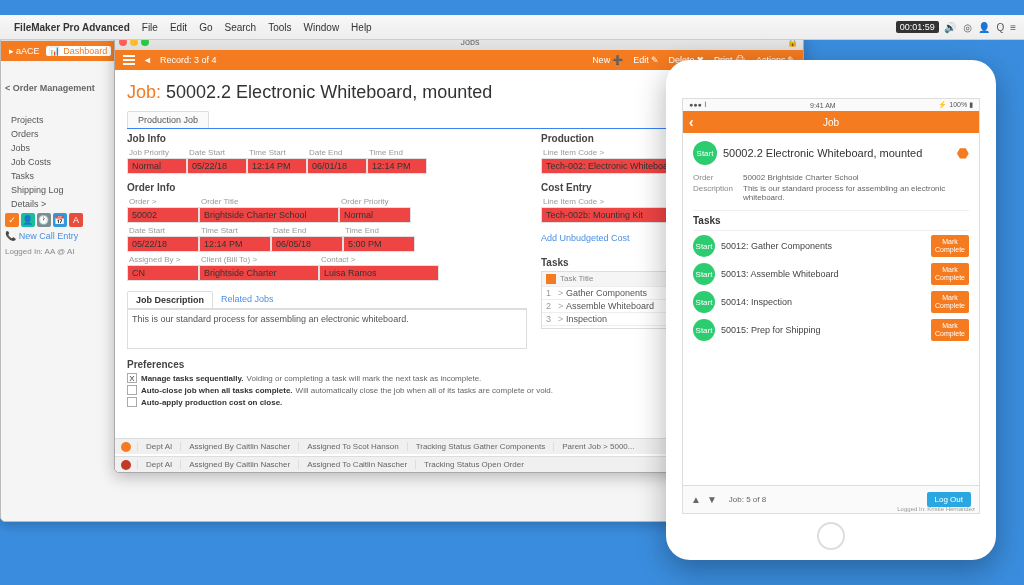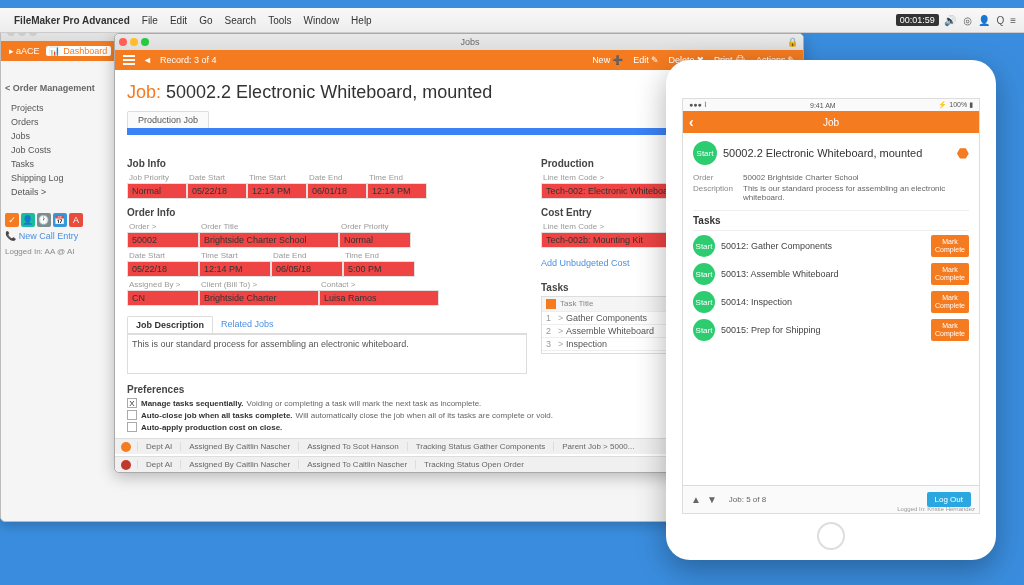--- a/index.html
+++ b/index.html
@@ -1,33 +1,33 @@
 <!DOCTYPE html>
 <html><head>
 <meta charset="utf-8">
 <style>
 *{margin:0;padding:0;box-sizing:border-box;font-family:-apple-system,Helvetica,Arial,sans-serif}
 body{width:1024px;height:585px;background:#3a8dde;overflow:hidden;position:relative}
-.menubar{position:absolute;top:8px;left:0;right:0;height:18px;background:linear-gradient(#f8f8f8,#ededed);display:flex;align-items:center;padding:12px 8px;font-size:10px;color:#333;border-bottom:1px solid #ccc;z-index:100}
+.menubar{position:absolute;top:15px;left:0;right:0;height:18px;background:linear-gradient(#f8f8f8,#ededed);display:flex;align-items:center;padding:12px 8px;font-size:10px;color:#333;border-bottom:1px solid #ccc;z-index:100}
 .menubar .apple{font-size:11px;margin-right:6px}
 .menubar .mi{margin-right:12px}
 .menubar .mi.b{font-weight:600}
 .menubar .right{margin-left:auto;display:flex;align-items:center;gap:6px}
 .menubar .right .ic{font-size:10px;color:#555}
 .menubar .clock{background:#333;color:#fff;padding:1px 4px;border-radius:2px;font-size:9px}
 .bg-win{position:absolute;top:22px;left:0;width:700px;height:500px;background:#f5f5f5;border:1px solid #bbb;border-radius:5px;box-shadow:0 4px 12px rgba(0,0,0,.2)}
 .bg-win .wtop{height:18px;background:linear-gradient(#e9e9e9,#ddd);border-radius:5px 5px 0 0;display:flex;align-items:center;padding:0 6px;font-size:9px;color:#666}
 .bg-win .wtop .tl{width:8px;height:8px;border-radius:50%;background:#ccc;margin-right:3px}
 .bg-win .wtop .title{margin:0 auto}
 .bg-win .wtop .lock{color:#8a8}
 .orange-bar{height:20px;background:#f47b20;display:flex;align-items:center;padding:0 8px;font-size:9px;color:#fff}
 .orange-bar .badge{background:#fff;color:#f47b20;padding:0 4px;border-radius:2px;margin-right:4px}
 .orange-bar .badge2{background:#ffb74d;color:#fff;padding:1px 4px;border-radius:8px;margin-left:4px}
 .sidebar{position:absolute;top:60px;left:4px;width:100px;font-size:9px}
-.sidebar .hd{color:#666;font-weight:600;margin-bottom:8px}
+.sidebar .hd{color:#666;font-weight:600;margin-bottom:20px}
 .sidebar .it{color:#555;padding:2px 0 2px 6px}
 .sidebar .bottom{position:absolute;top:130px;left:0;width:100px}
 .sidebar .icons{display:flex;gap:2px;margin-bottom:4px}
 .sidebar .icons span{width:14px;height:14px;display:flex;align-items:center;justify-content:center;font-size:9px;color:#fff;border-radius:2px}
 .sidebar .nce{color:#4a90e2;font-size:9px}
 .sidebar .logged{font-size:8px;color:#888;margin-top:6px}
 .jobs-win{position:absolute;top:33px;left:114px;width:690px;height:440px;background:#fff;border:1px solid #aaa;border-radius:5px;box-shadow:0 4px 16px rgba(0,0,0,.25);z-index:10}
 .jobs-win .wtop{height:16px;background:linear-gradient(#e9e9e9,#ddd);border-radius:5px 5px 0 0;display:flex;align-items:center;padding:0 4px;font-size:9px;color:#666}
 .jobs-win .wtop .tl{width:8px;height:8px;border-radius:50%;margin-right:3px}
 .jobs-win .wtop .r{background:#ff5f56}.jobs-win .wtop .y{background:#ffbd2e}.jobs-win .wtop .g{background:#27c93f}
@@ -35,21 +35,21 @@
 .jobs-win .wtop .lock{color:#8a8}
 .jobs-toolbar{height:20px;background:#f47b20;display:flex;align-items:center;padding:0 8px;font-size:9px;color:#fff}
 .jobs-toolbar .menu{width:12px;height:10px;border-top:2px solid #fff;border-bottom:2px solid #fff;position:relative;margin-right:8px}
 .jobs-toolbar .menu::before{content:'';position:absolute;top:2px;left:0;right:0;height:2px;background:#fff}
 .jobs-toolbar .rec{color:#fff}
 .jobs-toolbar .spacer{flex:1}
 .jobs-toolbar .btn{margin-left:10px;display:flex;align-items:center;gap:2px}
 .jobs-body{padding:12px;font-size:10px;color:#555}
 .jobs-body .jtitle{font-size:18px;font-weight:300;color:#333;margin-bottom:8px}
 .jobs-body .jtitle .lbl{color:#f47b20;font-weight:400}
-.tab-row{display:flex;border-bottom:7px solid #3b82f6;margin-bottom:23px}
+.tab-row{display:flex;border-bottom:1px solid #3b82f6;margin-bottom:4px}
 .tab-row .tab{padding:3px 10px;font-size:9px;color:#555;border:1px solid #ddd;border-bottom:none;background:#fafafa;border-radius:2px 2px 0 0}
 .cols{display:flex;gap:14px}
 .col1{flex:1}
 .col2{width:250px}
 .sect{font-weight:600;font-size:10px;color:#444;margin-bottom:3px;margin-top:6px}
 .sect:first-child{margin-top:0}
 .fields{display:flex;flex-wrap:wrap;gap:0}
 .field{display:flex;flex-direction:column;margin-bottom:2px}
 .field .lbl{font-size:8px;color:#999;padding:1px 2px}
 .field .val{font-size:9px;color:#333;border:1px solid #e0e0e0;padding:2px 4px;background:#ef4444;min-height:16px}

